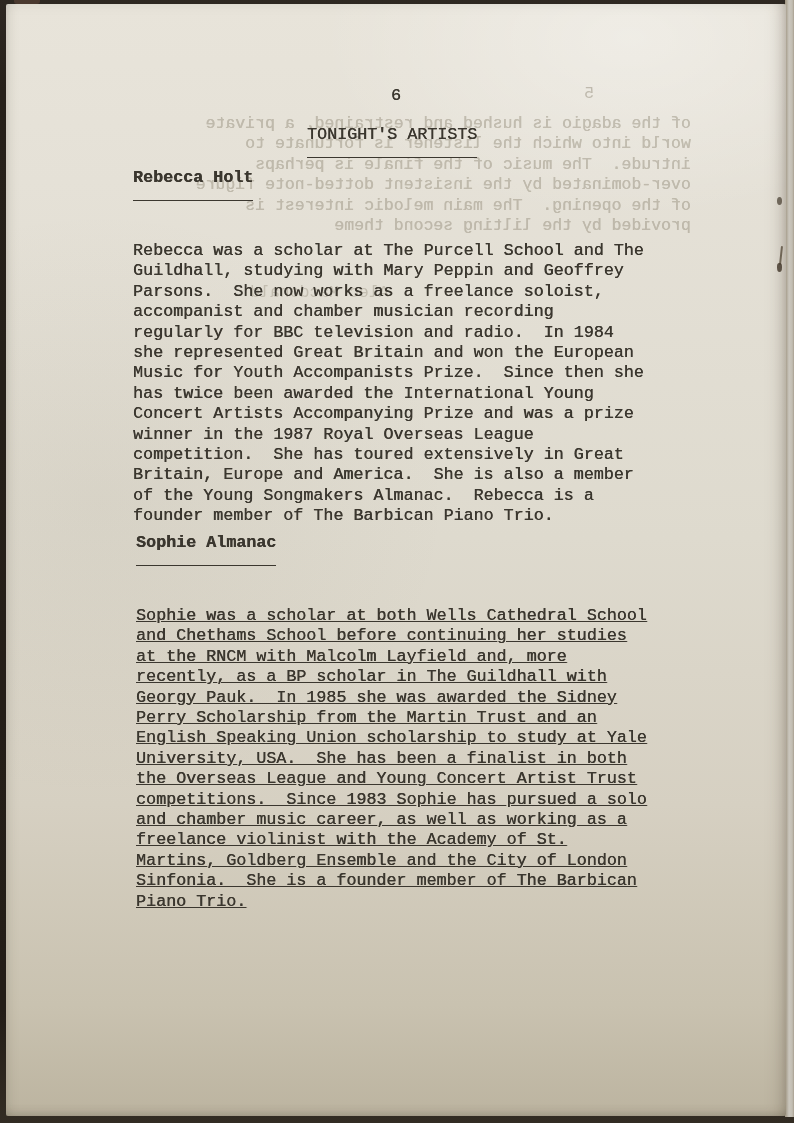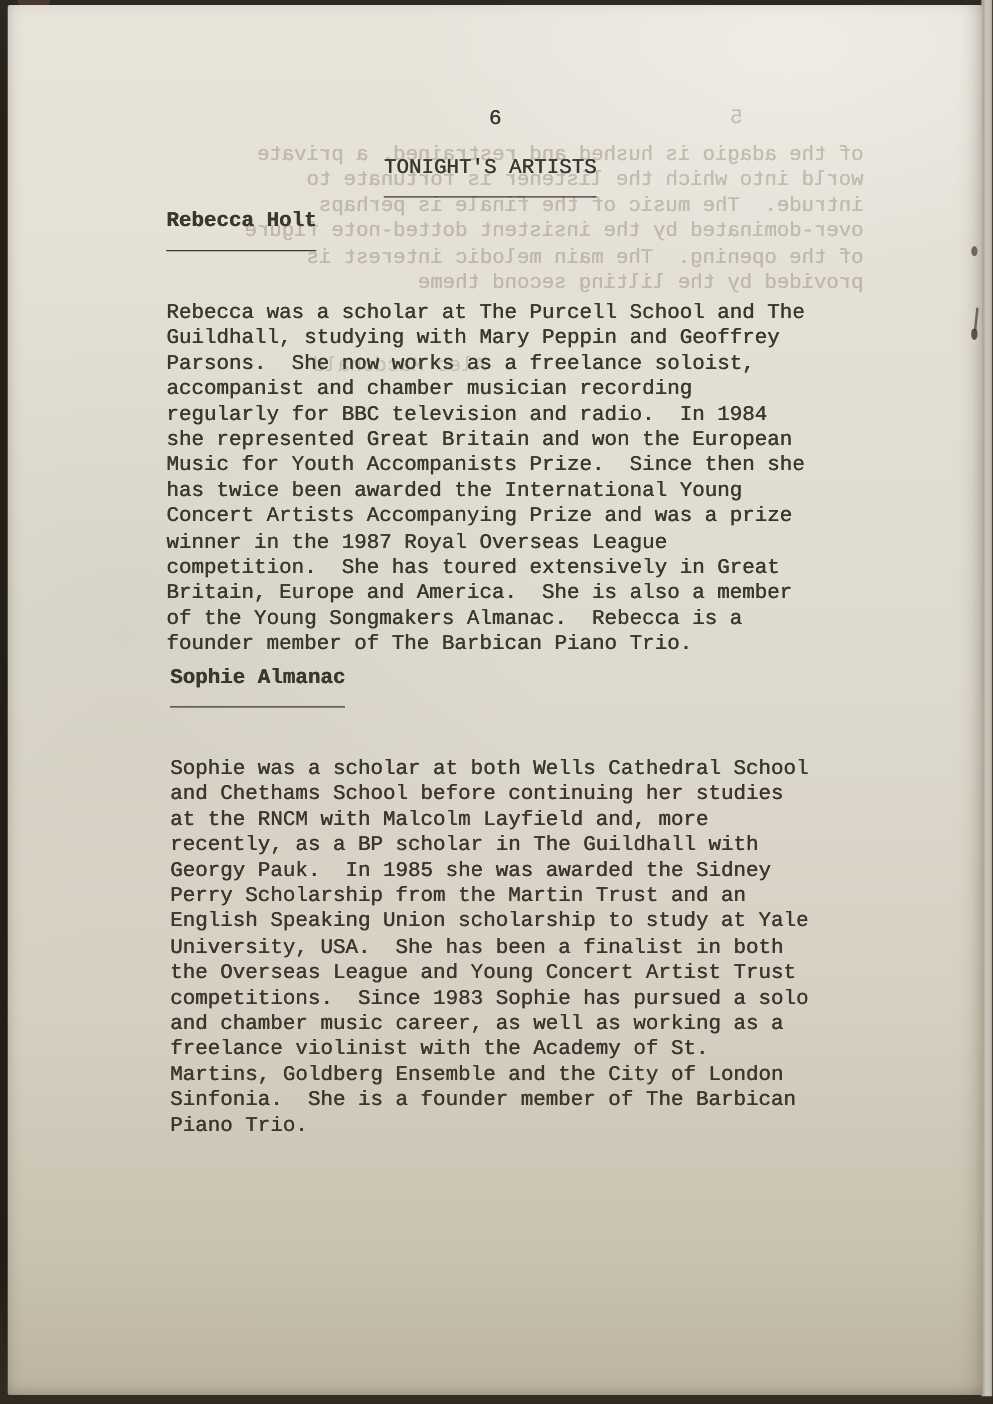--- a/index.html
+++ b/index.html
@@ -53,21 +53,21 @@
   .u {
     display: inline-block;
     border-bottom: 1.7px solid #3b372f;
     padding-bottom: 12px;
   }
   .artist-heading { position: absolute; font-weight: bold; }
   .artist-bio { position: absolute; margin-top: 35px; }
   .h-rebecca { top: 164px; left: 127px; }
   .b-rebecca { top: 202px; left: 127px; }
   .h-sophie  { top: 529px; left: 130px; }
-  .b-sophie  { top: 567px; left: 130px; }
+  .b-sophie  { top: 567px; left: 130px; text-decoration: underline; }
 
   
   .showthrough {
     position: absolute; top: 110px; left: 105px; width: 580px;
     transform: scaleX(-1);
     font-size: 16.5px; line-height: 20.4px;
     color: #877f6c;
     opacity: 0.4;
     filter: blur(0.55px);
     pointer-events: none;

